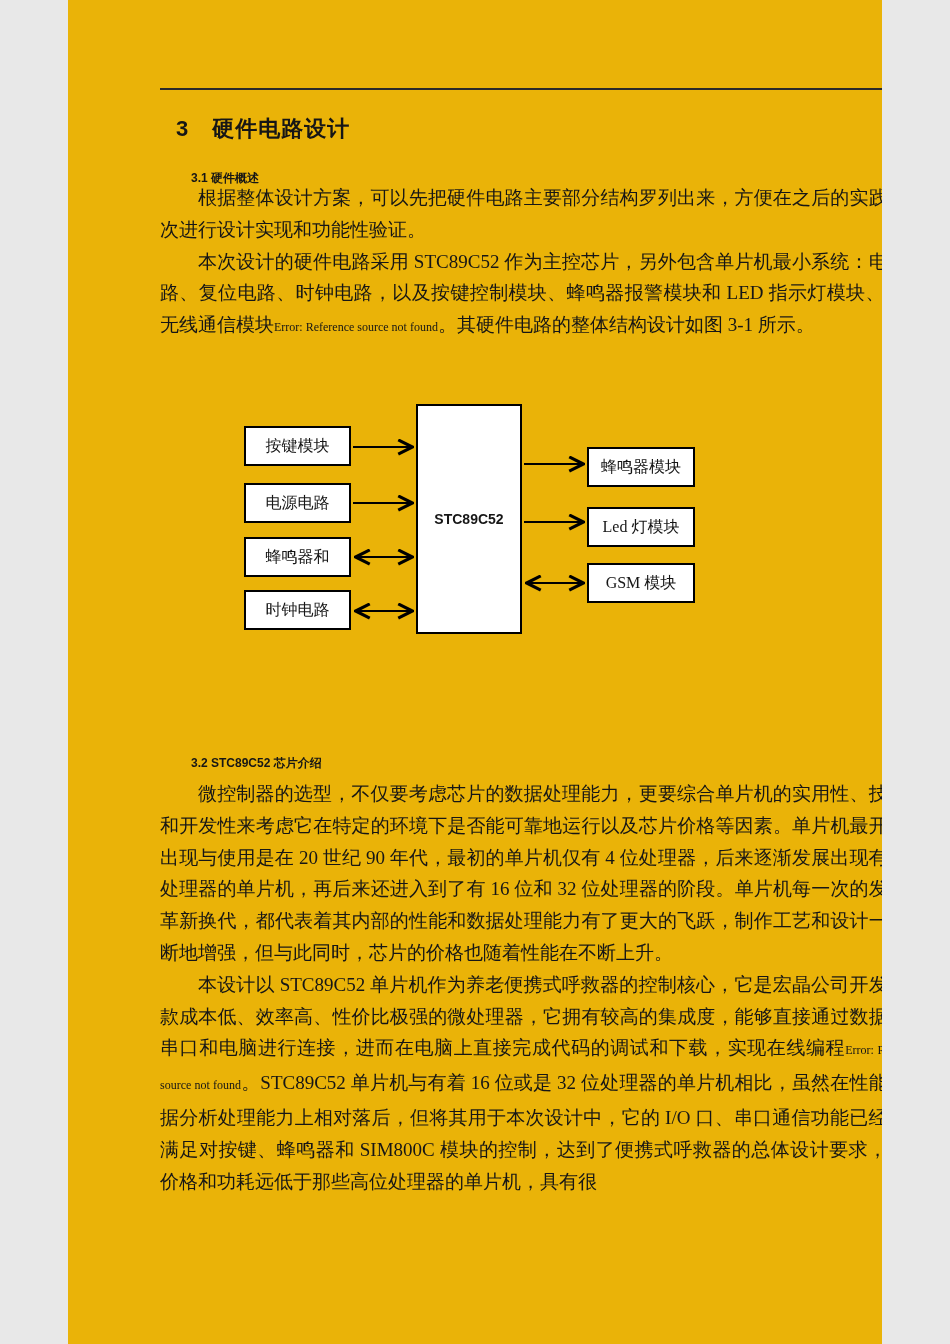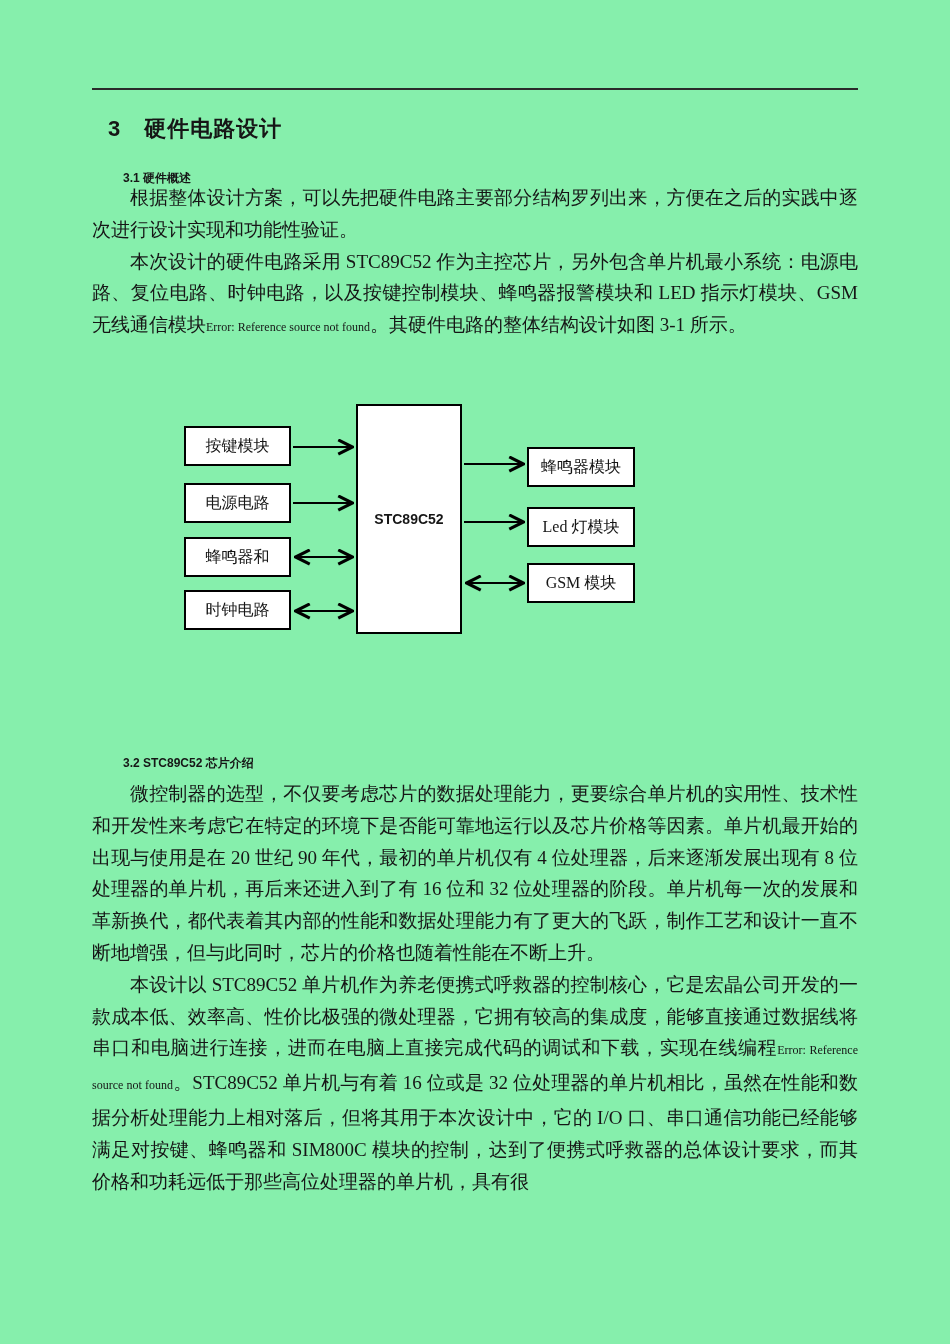--- a/index.html
+++ b/index.html
@@ -1,18 +1,18 @@
 <!DOCTYPE html>
 <html><head>
 <meta charset="utf-8">
 <style>
   html,body { margin:0; padding:0; background:#e8e8e8; }
   .page {
-    position:relative; width:950px; height:1344px; margin:0 auto;
-    background:#86efac; color:#161616; overflow:hidden;
+    position:relative; width:814px; height:1344px; margin:0 auto;
+    background:#eab308; color:#161616; overflow:hidden;
     font-family:"Liberation Serif","DejaVu Serif",serif;
   }
   .rule-top { position:absolute; left:92px; top:88px; width:766px; height:2px; background:#2a2a2a; }
   .h1 {
     position:absolute; left:108px; top:117px; margin:0;
     font-family:"Liberation Sans","DejaVu Sans",sans-serif;
     font-weight:bold; font-size:22px; line-height:24px; letter-spacing:1px;
   }
   .h2 {
     position:absolute; left:107px; margin:16px;
@@ -24,21 +24,21 @@
   .body-block {
     position:absolute; left:92px; width:766px;
     font-size:19px; line-height:31.8px; text-align:justify;
     text-justify:inter-ideograph;
   }
   .block1 { top:182px; }
   .block2 { top:762px;margin-top:16px; }
   .body-block p { margin:0; text-indent:2em; }
   .err-ref { font-size:12px; letter-spacing:0; }
   
-  .figure { position:absolute; left:158px; top:395px; width:650px; height:265px; }
+  .figure { position:absolute; left:150px; top:395px; width:650px; height:265px; }
   .dbox {
     position:absolute; box-sizing:border-box; border:2px solid #000;
     display:flex; align-items:center; justify-content:center;
     font-size:16px; background:#fff;
   }
   .dbox.left  { left:26px;  width:107px; height:40px; }
   .dbox.right { left:369px; width:108px; height:40px; }
   .dbox.mcu   {
     left:198px; top:9px; width:106px; height:230px;
     font-family:"Liberation Sans","DejaVu Sans",sans-serif; font-weight:bold; font-size:14px;

